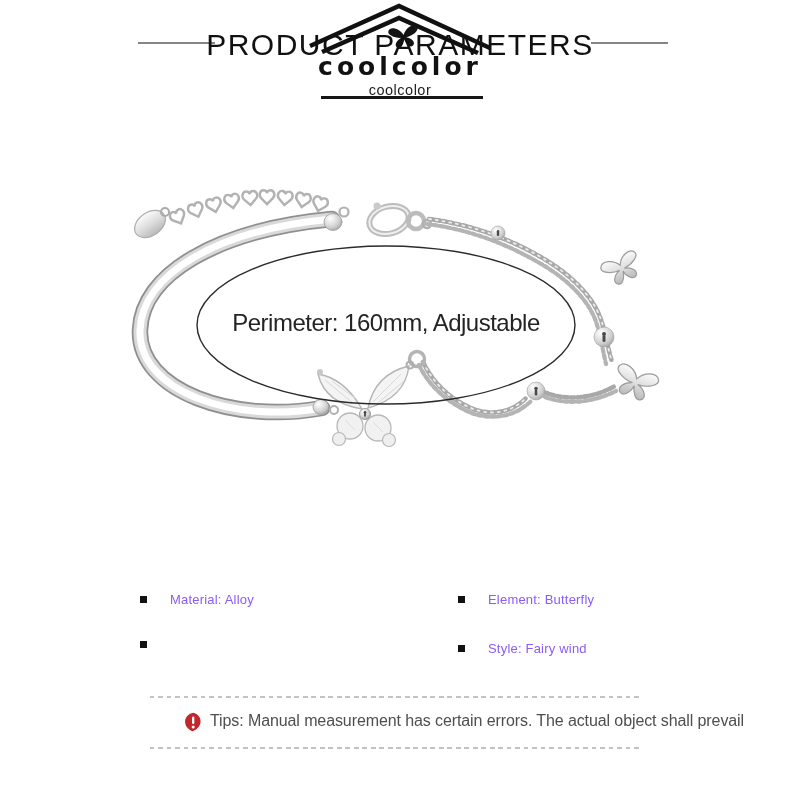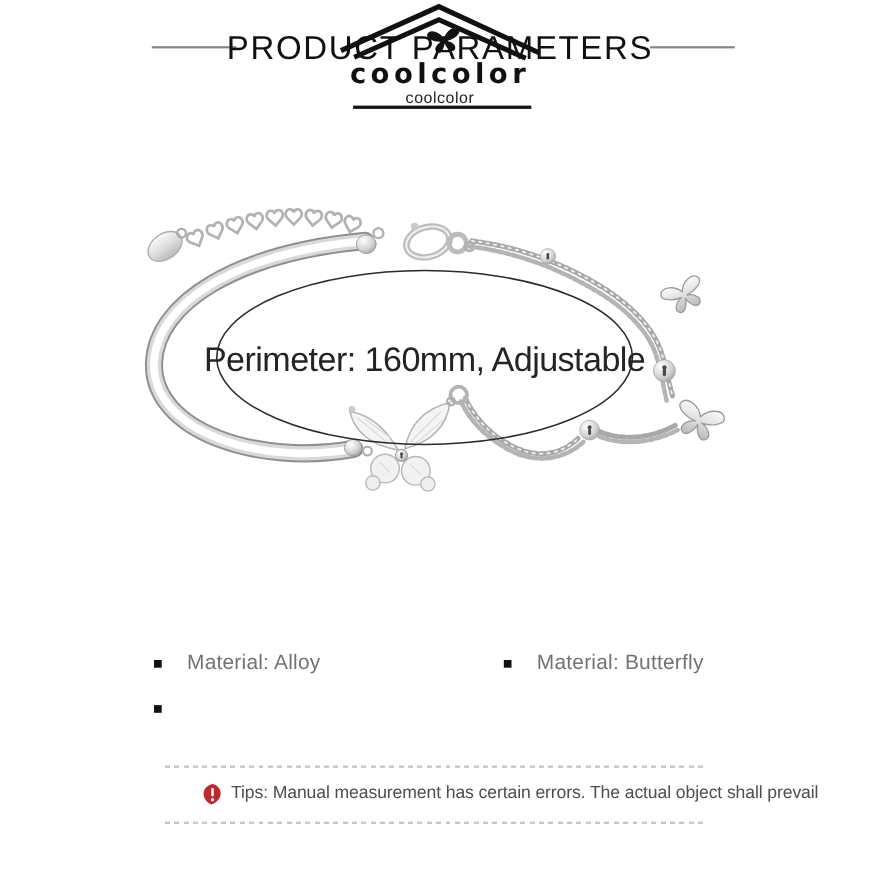--- a/index.html
+++ b/index.html
@@ -17,26 +17,26 @@
   .brand-bold{position:absolute;left:0;top:52px;width:800px;text-align:center;
          font-family:"DejaVu Sans",sans-serif;font-weight:800;font-size:25px;
          letter-spacing:4px;color:#111;z-index:2;}
   .brand-small{position:absolute;left:0;top:82px;width:800px;text-align:center;
          font-size:14.5px;letter-spacing:0.5px;color:#222;}
   .brand-underline{position:absolute;left:321px;top:96px;width:162px;height:3px;background:#161616;}
 
   
   .photo{position:absolute;left:0;top:0;width:800px;height:800px;}
   .annotation{position:absolute;left:386px;top:309px;transform:translateX(-50%);
-        white-space:nowrap;font-size:31px;letter-spacing:-0.5px;color:#242424;}
+        white-space:nowrap;font-size:24px;letter-spacing:-0.5px;color:#242424;}
 
   
   .param{position:absolute;display:flex;align-items:center;gap:23px;}
   .bullet{width:7px;height:7px;background:#111;flex:0 0 auto;}
-  .param-text{font-size:19px;color:#737373;letter-spacing:0.2px;}
+  .param-text{font-size:13px;color:#8b5cf6;letter-spacing:0.2px;}
 
   
   .dashline{position:absolute;left:150px;width:489px;height:2px;
         background:repeating-linear-gradient(90deg,#c3c3c3 0 4.5px,transparent 4.5px 8.5px);}
   .tip-icon{position:absolute;left:184px;top:712px;width:18px;height:20px;}
   .tip-text{position:absolute;left:210px;top:712px;font-size:16px;color:#4e4e4e;letter-spacing:-0.1px;}
 </style>
 </head>
 <body>
 
@@ -164,24 +164,28 @@
   </svg>
 
   <div class="annotation">Perimeter: 160mm, Adjustable</div>
 
   <div class="param" style="left:140px;top:592px">
     <span class="bullet"></span>
     <span class="param-text">Material: Alloy</span>
   </div>
   <div class="param" style="left:458px;top:592px">
     <span class="bullet"></span>
-    <span class="param-text">Material: Butterfly</span>
+    <span class="param-text">Element: Butterfly</span>
   </div>
   <div class="param" style="left:140px;top:641px">
     <span class="bullet"></span>
+  </div>
+  <div class="param" style="left:458px;top:641px">
+    <span class="bullet"></span>
+    <span class="param-text">Style: Fairy wind</span>
   </div>
 
   <div class="dashline" style="top:696px"></div>
   <svg class="tip-icon" viewBox="0 0 20 22">
     <path d="M10.2,0.6 C15.4,1.6 19,6.2 18.4,11.2 C17.8,16 13.9,19.6 9.2,21.4 C4.6,19.2 1,15.2 1.2,10.2 C1.4,5.2 5.2,1.6 10.2,0.6 Z" fill="#c1272d"></path>
     <rect x="8.9" y="4.8" width="2.6" height="8.4" rx="1.3" fill="#ffffff"></rect>
     <circle cx="10.2" cy="16.6" r="1.7" fill="#ffffff"></circle>
   </svg>
   <div class="tip-text">Tips: Manual measurement has certain errors. The actual object shall prevail</div>
   <div class="dashline" style="top:747px"></div>

